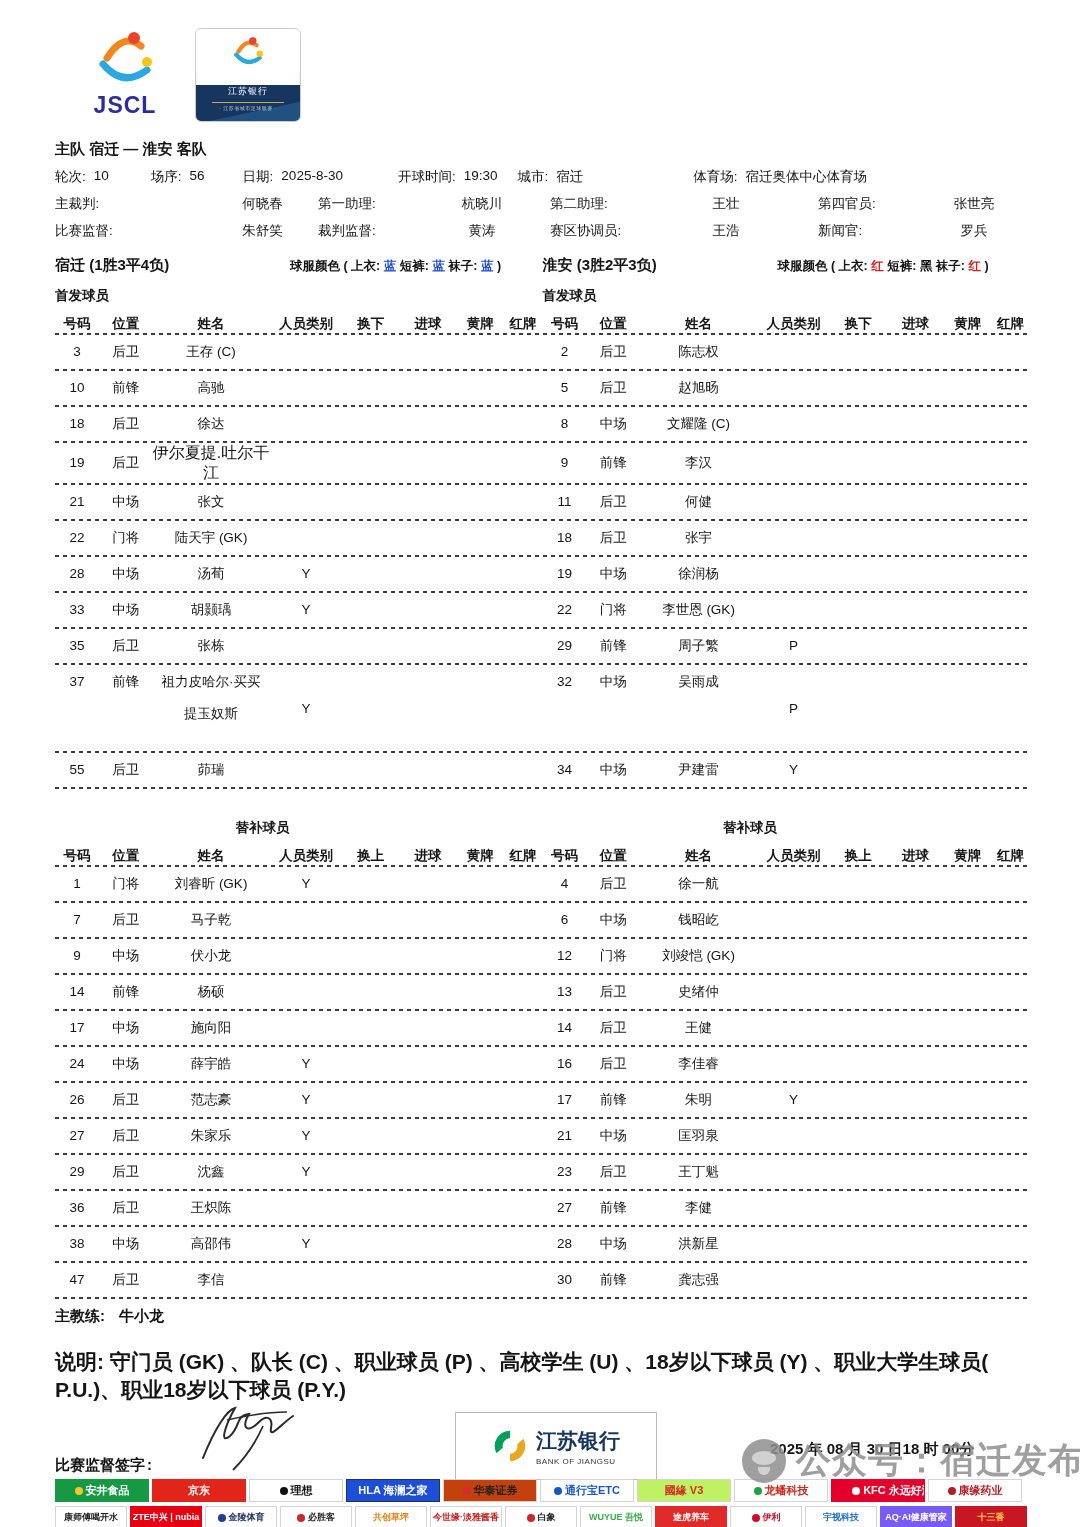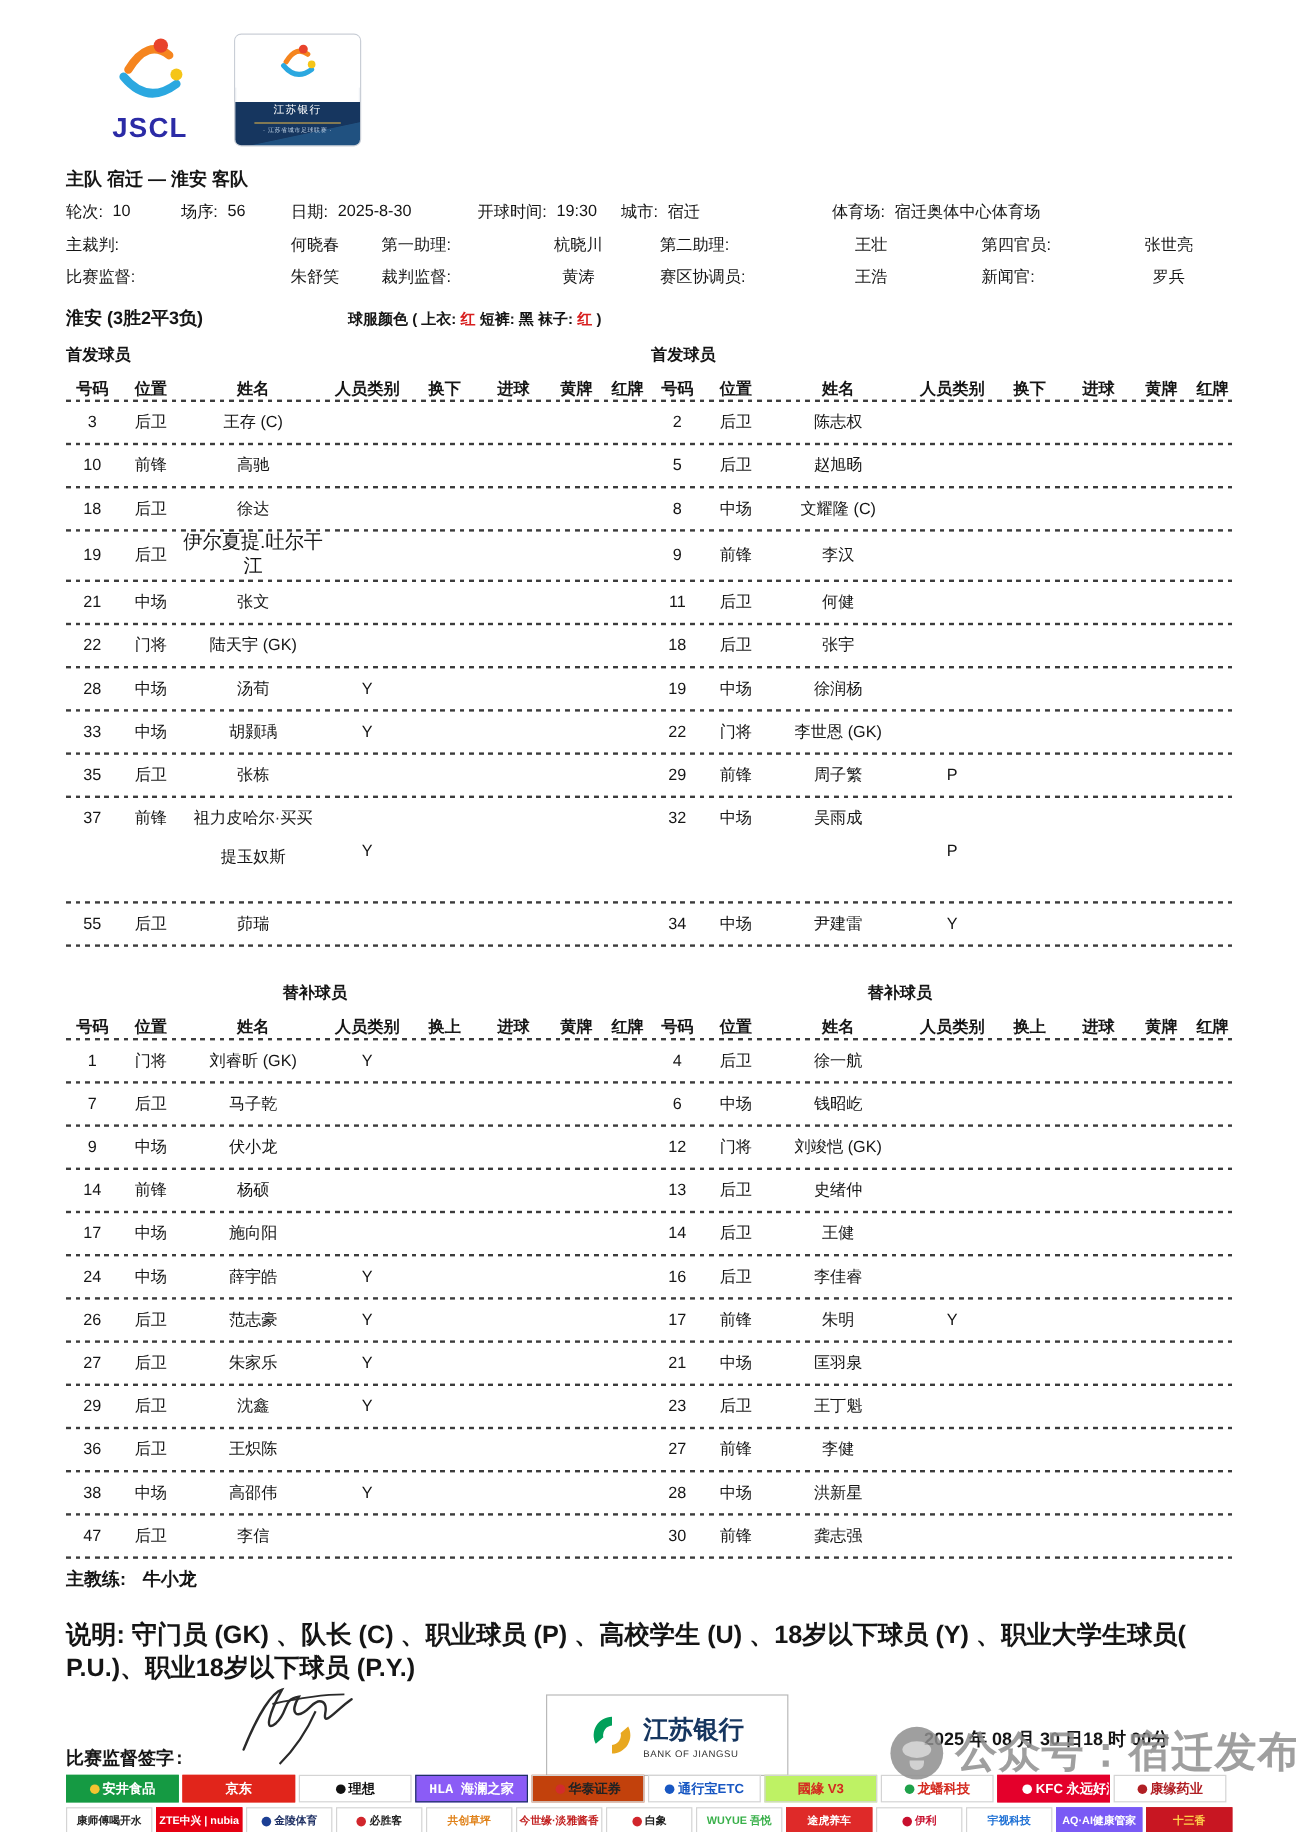--- a/index.html
+++ b/index.html
@@ -180,20 +180,24 @@
           <span class="val">王浩</span>
         </span>
         <span class="pair">
           <span class="lbl">新闻官:</span>
           <span class="val">罗兵</span>
         </span>
       </div>
 
     <div class="twocol">
       <div class="half-h">
+        <div class="tname">宿迁 (1胜3平4负)</div>
+        <div class="kit" id="kit-home"><span>球服颜色 ( </span><span>上衣: </span><span style="color: rgb(31, 79, 216);">蓝  </span><span>短裤: </span><span style="color: rgb(31, 79, 216);">蓝  </span><span>袜子: </span><span style="color: rgb(31, 79, 216);">蓝  </span><span>)</span></div>
+      </div>
+      <div class="half-h">
         <div class="tname">淮安 (3胜2平3负)</div>
         <div class="kit" id="kit-away"><span>球服颜色 ( </span><span>上衣: </span><span style="color: rgb(216, 31, 31);">红  </span><span>短裤: </span><span style="color: rgb(17, 17, 17);">黑  </span><span>袜子: </span><span style="color: rgb(216, 31, 31);">红  </span><span>)</span></div>
       </div>
     </div>
     <div class="starters-lab">
       <div>首发球员</div>
       <div>首发球员</div>
     </div>
 
     <div id="starters-head" class="hrow">
@@ -824,21 +828,21 @@
         <span class="mark" style="background: rgb(244, 196, 49);"></span>
         <span>安井食品</span>
       </div>
       <div class="tile" style="background: rgb(225, 37, 27); color: rgb(255, 255, 255); border-color: rgb(225, 37, 27);">
         <span>京东</span>
       </div>
       <div class="tile" style="background: rgb(255, 255, 255); color: rgb(17, 17, 17); border-color: rgb(212, 212, 212);">
         <span class="mark" style="background: rgb(17, 17, 17);"></span>
         <span>理想</span>
       </div>
-      <div class="tile" style="background: #8b5cf6; color: rgb(255, 255, 255); border-color: rgb(29, 50, 99); font-family: Liberation Mono, monospace;">
+      <div class="tile" style="background: #1d4ed8; color: rgb(255, 255, 255); border-color: rgb(29, 50, 99);">
         <span>HLA 海澜之家</span>
       </div>
       <div class="tile" style="background: #c2410c; color: rgb(34, 34, 34); border-color: rgb(212, 212, 212);">
         <span class="mark" style="background: rgb(210, 44, 44);"></span>
         <span>华泰证券</span>
       </div>
       <div class="tile" style="background: rgb(255, 255, 255); color: rgb(24, 87, 194); border-color: rgb(212, 212, 212);">
         <span class="mark" style="background: rgb(24, 87, 194);"></span>
         <span>通行宝ETC</span>
       </div>

